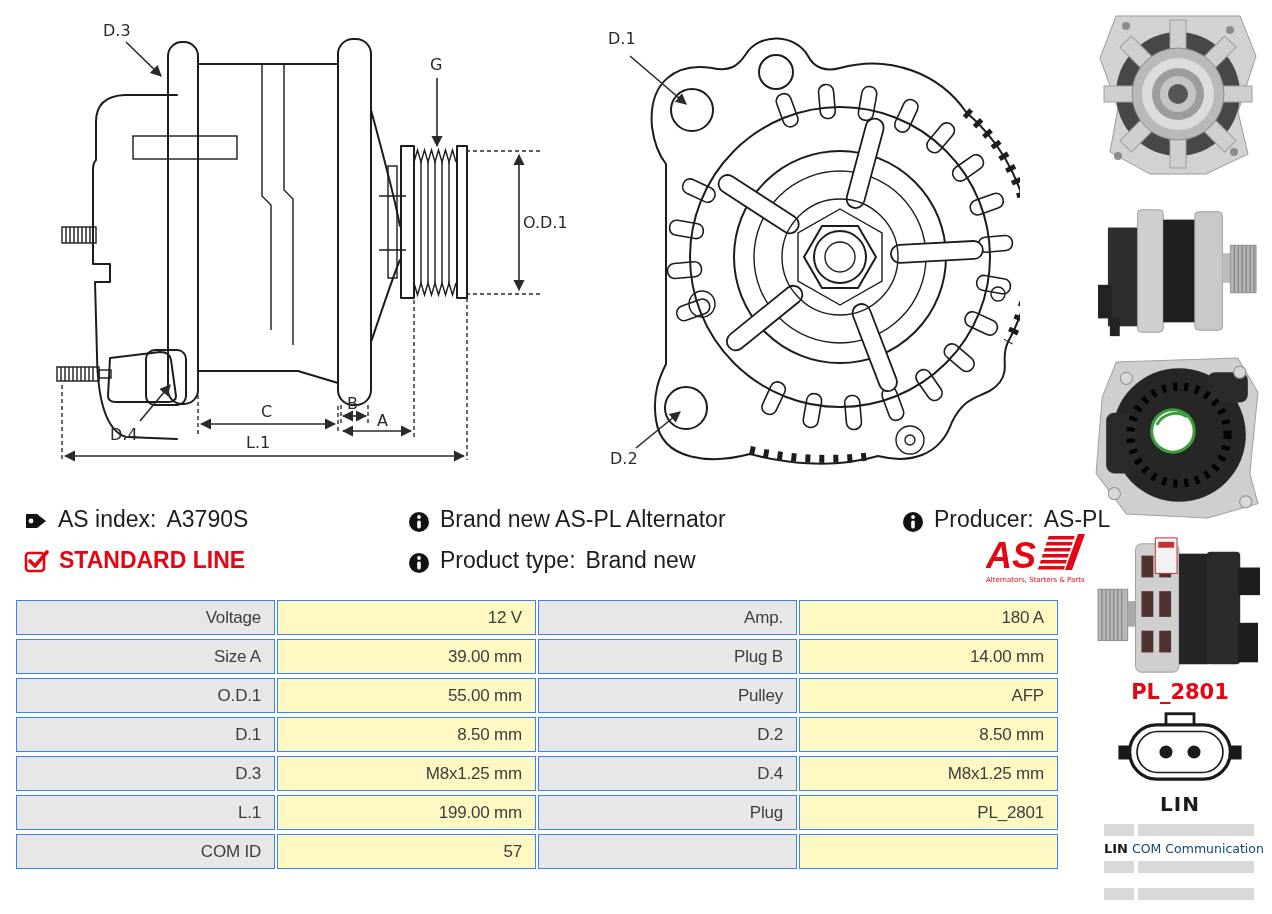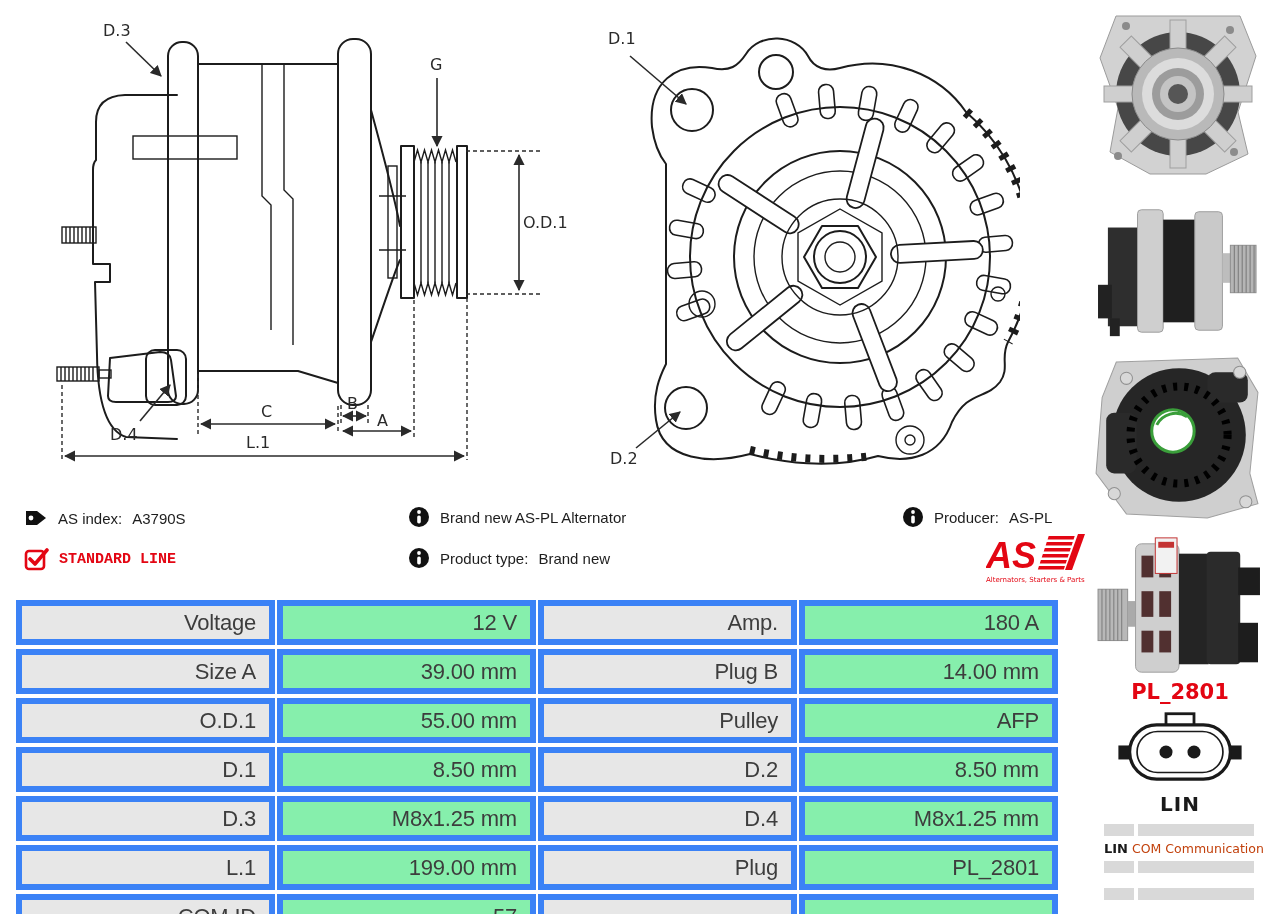--- a/index.html
+++ b/index.html
@@ -6,42 +6,42 @@
   #page{position:relative;width:1272px;height:914px;background:#fff;overflow:hidden;
         font-family:"Liberation Sans",sans-serif;color:#222;}
   .abs{position:absolute;}
   svg{display:block;}
   .ln{stroke:#1c1c1c;fill:none;stroke-width:2;stroke-linejoin:round;stroke-linecap:round;}
   .thin{stroke:#1c1c1c;fill:none;stroke-width:1.4;}
   .dim{stroke:#2a2a2a;fill:none;stroke-width:1.6;}
   .dash{stroke:#2a2a2a;fill:none;stroke-width:1.4;stroke-dasharray:4 3;}
   .dlab{font-family:"DejaVu Sans",sans-serif;font-size:16px;fill:#2a2a2a;}
   
-  .info-item{position:absolute;display:flex;align-items:center;gap:10px;font-size:15px;color:#1d1d1d;}
+  .info-item{position:absolute;display:flex;align-items:flex-end;gap:10px;font-size:23px;color:#1d1d1d;}
   .info-item .b{font-weight:normal;}
-  .red{color:#e30613;font-weight:bold;font-family:Liberation Mono, monospace;}
+  .red{color:#e30613;font-weight:bold;}
   
   #spec-table{position:absolute;left:14px;top:596px;width:1046px;border-collapse:separate;border-spacing:2px 4px;table-layout:fixed;}
-  #spec-table td{height:33px;border:6px solid #3b82f6;font-size:22px;color:#3d3d3d;
+  #spec-table td{height:33px;border:1px solid #3b82f6;font-size:17px;color:#3d3d3d;
                  text-align:right;padding:0 13px 0 0;letter-spacing:-0.2px;}
   #spec-table td.lbl{background:#e7e7e7;}
-  #spec-table td.val{background:#86efac;}
+  #spec-table td.val{background:#fef9c3;}
   
   #plug-title{position:absolute;left:1098px;top:680px;width:164px;text-align:center;
               font-family:"DejaVu Sans",sans-serif;font-weight:bold;font-size:21px;color:#e30613;}
   #plug-pin-label{position:absolute;left:1098px;top:792px;width:164px;text-align:center;
               font-family:"DejaVu Sans",sans-serif;font-weight:bold;font-size:20px;color:#1a1a1a;letter-spacing:1px;}
   
   #legend{position:absolute;left:1104px;top:824px;width:150px;font-family:"DejaVu Sans",sans-serif;}
   .bar-row{display:flex;gap:4px;margin-bottom:3px;}
   .bar-key{width:30px;height:12px;background:#d9d9d9;}
   .bar-val{flex:1;height:12px;background:#d9d9d9;}
   .legend-text-row{display:flex;gap:4px;align-items:center;height:19px;margin-bottom:3px;}
   .legend-key{width:30px;font-size:13px;font-weight:bold;color:#1a1a1a;text-align:center;}
-  .legend-val{flex:1;font-size:12.5px;color:#c2410c;white-space:nowrap;}
+  .legend-val{flex:1;font-size:12.5px;color:#0c4a6e;white-space:nowrap;}
   .legend-gap{height:12px;}
   
   #as-logo-text{font-style:italic;font-weight:bold;}
 </style>
 </head>
 <body>
 
 <div id="page">
 
   <svg class="abs" style="left:0;top:0" width="600" height="490" viewBox="0 0 600 490">

